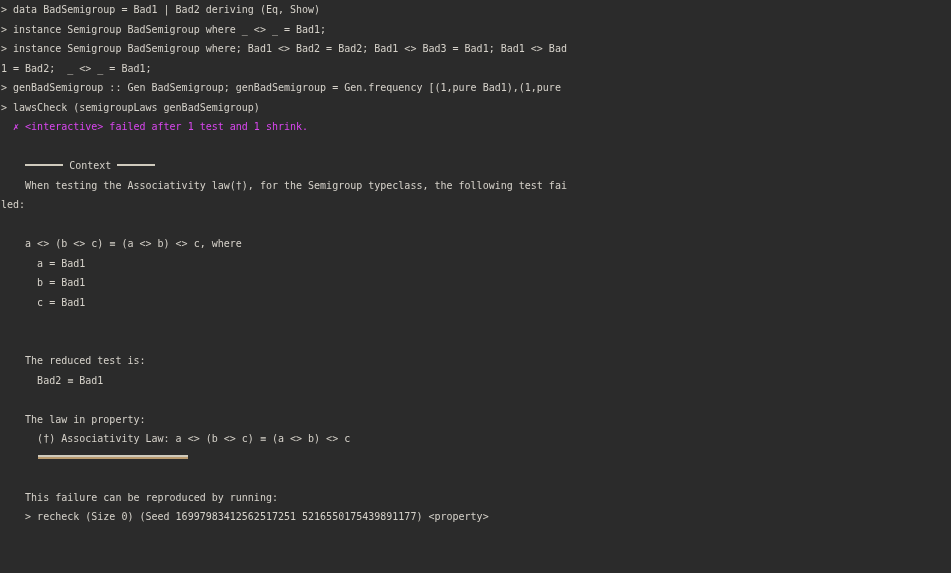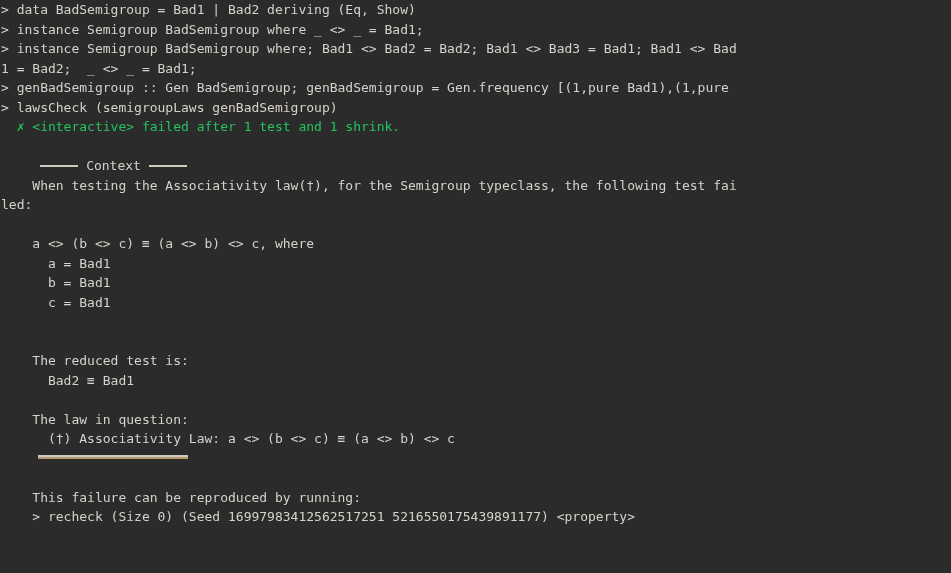--- a/index.html
+++ b/index.html
@@ -8,42 +8,42 @@
     background: #2b2b2b;
   }
   #terminal {
     position: relative;
     width: 951px;
     height: 573px;
     overflow: hidden;
     background: #2b2b2b;
     color: #d6d2ca;
     font-family: "DejaVu Sans Mono", "Liberation Mono", monospace;
-    font-size: 13px;
+    font-size: 10px;
     line-height: 19.5px;
     letter-spacing: 0px;
     -webkit-font-smoothing: none;
   }
   #screen {
     position: absolute;
     top: 0px;
     left: 0px;
     width: 951px;
   }
   .row {
     height: 19.5px;
     white-space: pre;
     padding-left: 1px;
   }
   .blank { height: 19.5px; }
   .c-default { color: #d6d2ca; }
-  .c-red     { color: #22c55e; }
+  .c-red     { color: #d946ef; }
 
   
-  .hdr-wrap { display: inline-block; white-space: pre; margin-left: 8px; }
+  .hdr-wrap { display: inline-block; white-space: pre; }
   .bar {
     display: inline-block;
     vertical-align: middle;
     height: 2px;
     background: #cfcabd;
     position: relative;
     top: -1px;
   }
   .bar-ctx { width: 38px; }
   .rule-row {
@@ -89,21 +89,21 @@
     <div class="row c-default">      c = Bad1</div>
 
     <div class="blank"></div>
     <div class="blank"></div>
 
     <div class="row c-default">    The reduced test is:</div>
     <div class="row c-default">      Bad2 ≡ Bad1</div>
 
     <div class="blank"></div>
 
-    <div class="row c-default">    The law in question:</div>
+    <div class="row c-default">    The law in property:</div>
     <div class="row c-default">      (†) Associativity Law: a &lt;&gt; (b &lt;&gt; c) ≡ (a &lt;&gt; b) &lt;&gt; c</div>
 
     <div class="rule-row">
       <div class="rule-line"></div>
     </div>
 
     <div class="blank"></div>
 
     <div class="row c-default">    This failure can be reproduced by running:</div>
     <div class="row c-default">    &gt; recheck (Size 0) (Seed 16997983412562517251 5216550175439891177) &lt;property&gt;</div>

